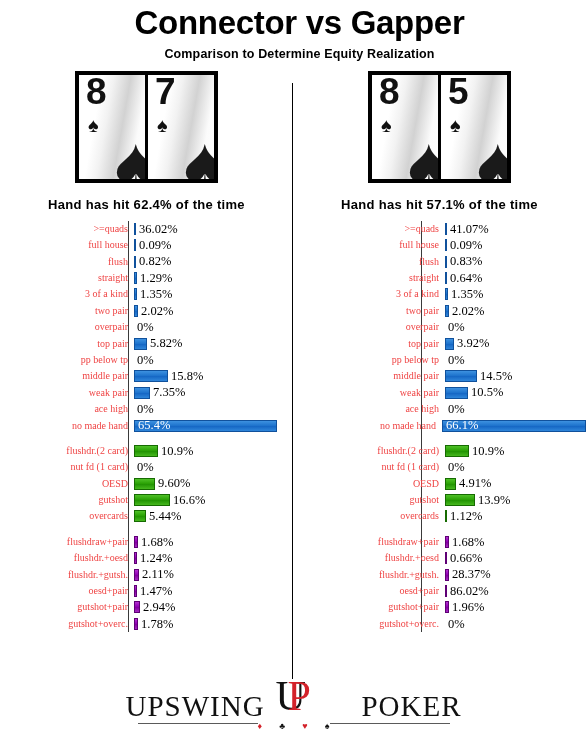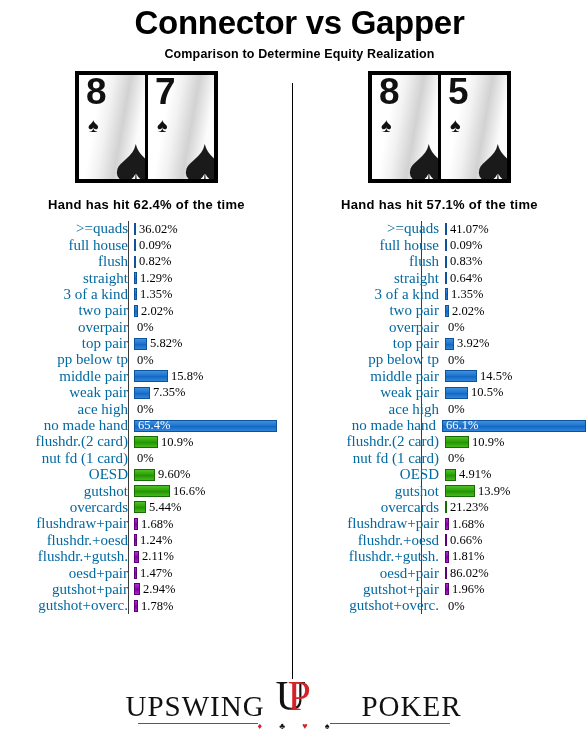--- a/index.html
+++ b/index.html
@@ -127,37 +127,37 @@
     position: absolute;
     left: 128px;
     top: 0;
     bottom: 0;
     width: 1px;
     background: #3a3a3a;
   }
   .panel-right .stats { padding-left: 32px; }
 
   .group { position: relative; }
-  .group + .group { }
+  .group + .group { margin-top: 9px; }
 
   .row {
     position: relative;
     height: 16.4px;
     display: flex;
     align-items: center;
   }
   .row-label {
     width: 114px;
     text-align: right;
     padding-right: 6px;
     font-family: "Liberation Serif", serif;
-    font-size: 15px;
+    font-size: 10px;
     line-height: 1;
     white-space: nowrap;
-    color: #0369a1;
+    color: #ef4444;
   }
   .row-bar-area {
     position: relative;
     display: flex;
     align-items: center;
     height: 100%;
     flex: 1;
   }
   .bar {
     height: 12px;
@@ -597,21 +597,21 @@
             <div class="row-label">gutshot</div>
             <div class="row-bar-area">
               <div class="bar green" style="width: 30px;"></div>
               <span class="row-value">13.9%</span>
             </div>
           </div>
           <div class="row">
             <div class="row-label">overcards</div>
             <div class="row-bar-area">
               <div class="bar green" style="width: 2px;"></div>
-              <span class="row-value">21.23%</span>
+              <span class="row-value">1.12%</span>
             </div>
           </div>
         </div>
       <div class="group">
           <div class="row">
             <div class="row-label">flushdraw+pair</div>
             <div class="row-bar-area">
               <div class="bar purple" style="width: 4px;"></div>
               <span class="row-value">1.68%</span>
             </div>
@@ -620,21 +620,21 @@
             <div class="row-label">flushdr.+oesd</div>
             <div class="row-bar-area">
               <div class="bar purple" style="width: 2px;"></div>
               <span class="row-value">0.66%</span>
             </div>
           </div>
           <div class="row">
             <div class="row-label">flushdr.+gutsh.</div>
             <div class="row-bar-area">
               <div class="bar purple" style="width: 4px;"></div>
-              <span class="row-value">1.81%</span>
+              <span class="row-value">28.37%</span>
             </div>
           </div>
           <div class="row">
             <div class="row-label">oesd+pair</div>
             <div class="row-bar-area">
               <div class="bar purple" style="width: 2px;"></div>
               <span class="row-value">86.02%</span>
             </div>
           </div>
           <div class="row">

